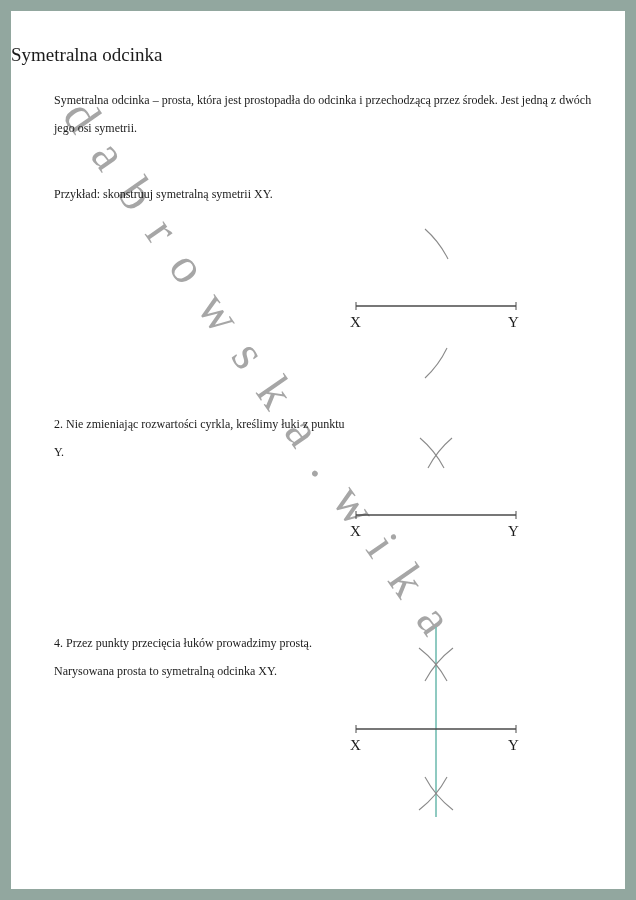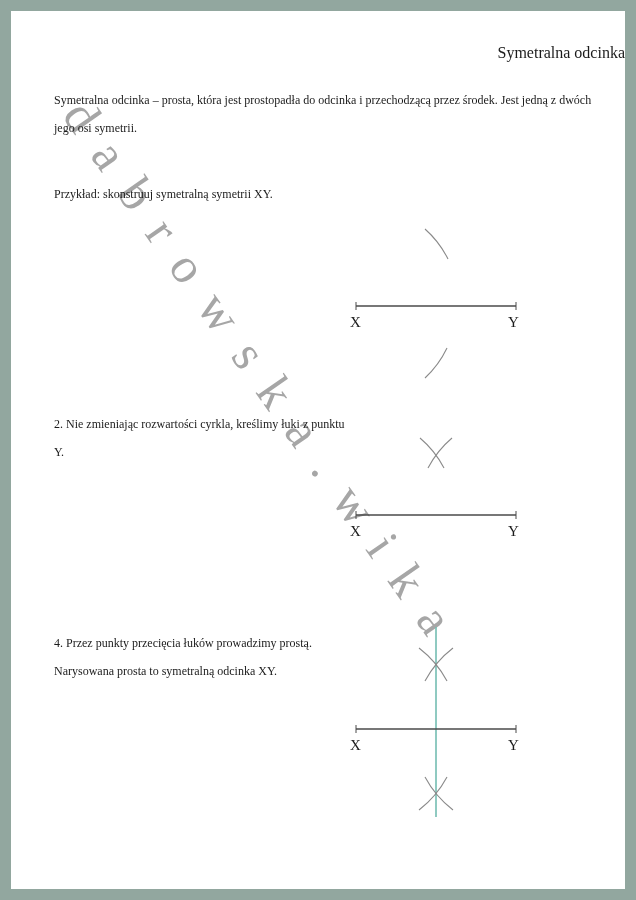--- a/index.html
+++ b/index.html
@@ -11,21 +11,21 @@
   }
   .watermark {
     position:absolute; left:88px; top:78px;
     transform:rotate(55deg); transform-origin:0 0;
     font-size:50px; letter-spacing:24px; white-space:nowrap;
     color:#909090; opacity:.8; z-index:1; pointer-events:none;
   }
   .content { position:absolute; left:0; top:0; right:0; bottom:0; z-index:2; }
   .title {
     position:absolute; top:33px; left:0; width:100%;
-    text-align:right; font-size:16px;
+    text-align:left; font-size:19px;
   }
   .text { position:absolute; font-size:12px; line-height:28px; }
   .intro   { left:43px; top:75px;  width:560px; }
   .example { left:43px; top:169px; width:560px; }
   .s1text  { left:43px; top:227px; width:278px; }
   .s2text  { left:43px; top:399px; width:298px; }
   .s3text  { left:43px; top:618px; width:262px; }
   .diagram { position:absolute; }
   .d1 { left:335px; top:212px; }
   .d2 { left:335px; top:418px; }

